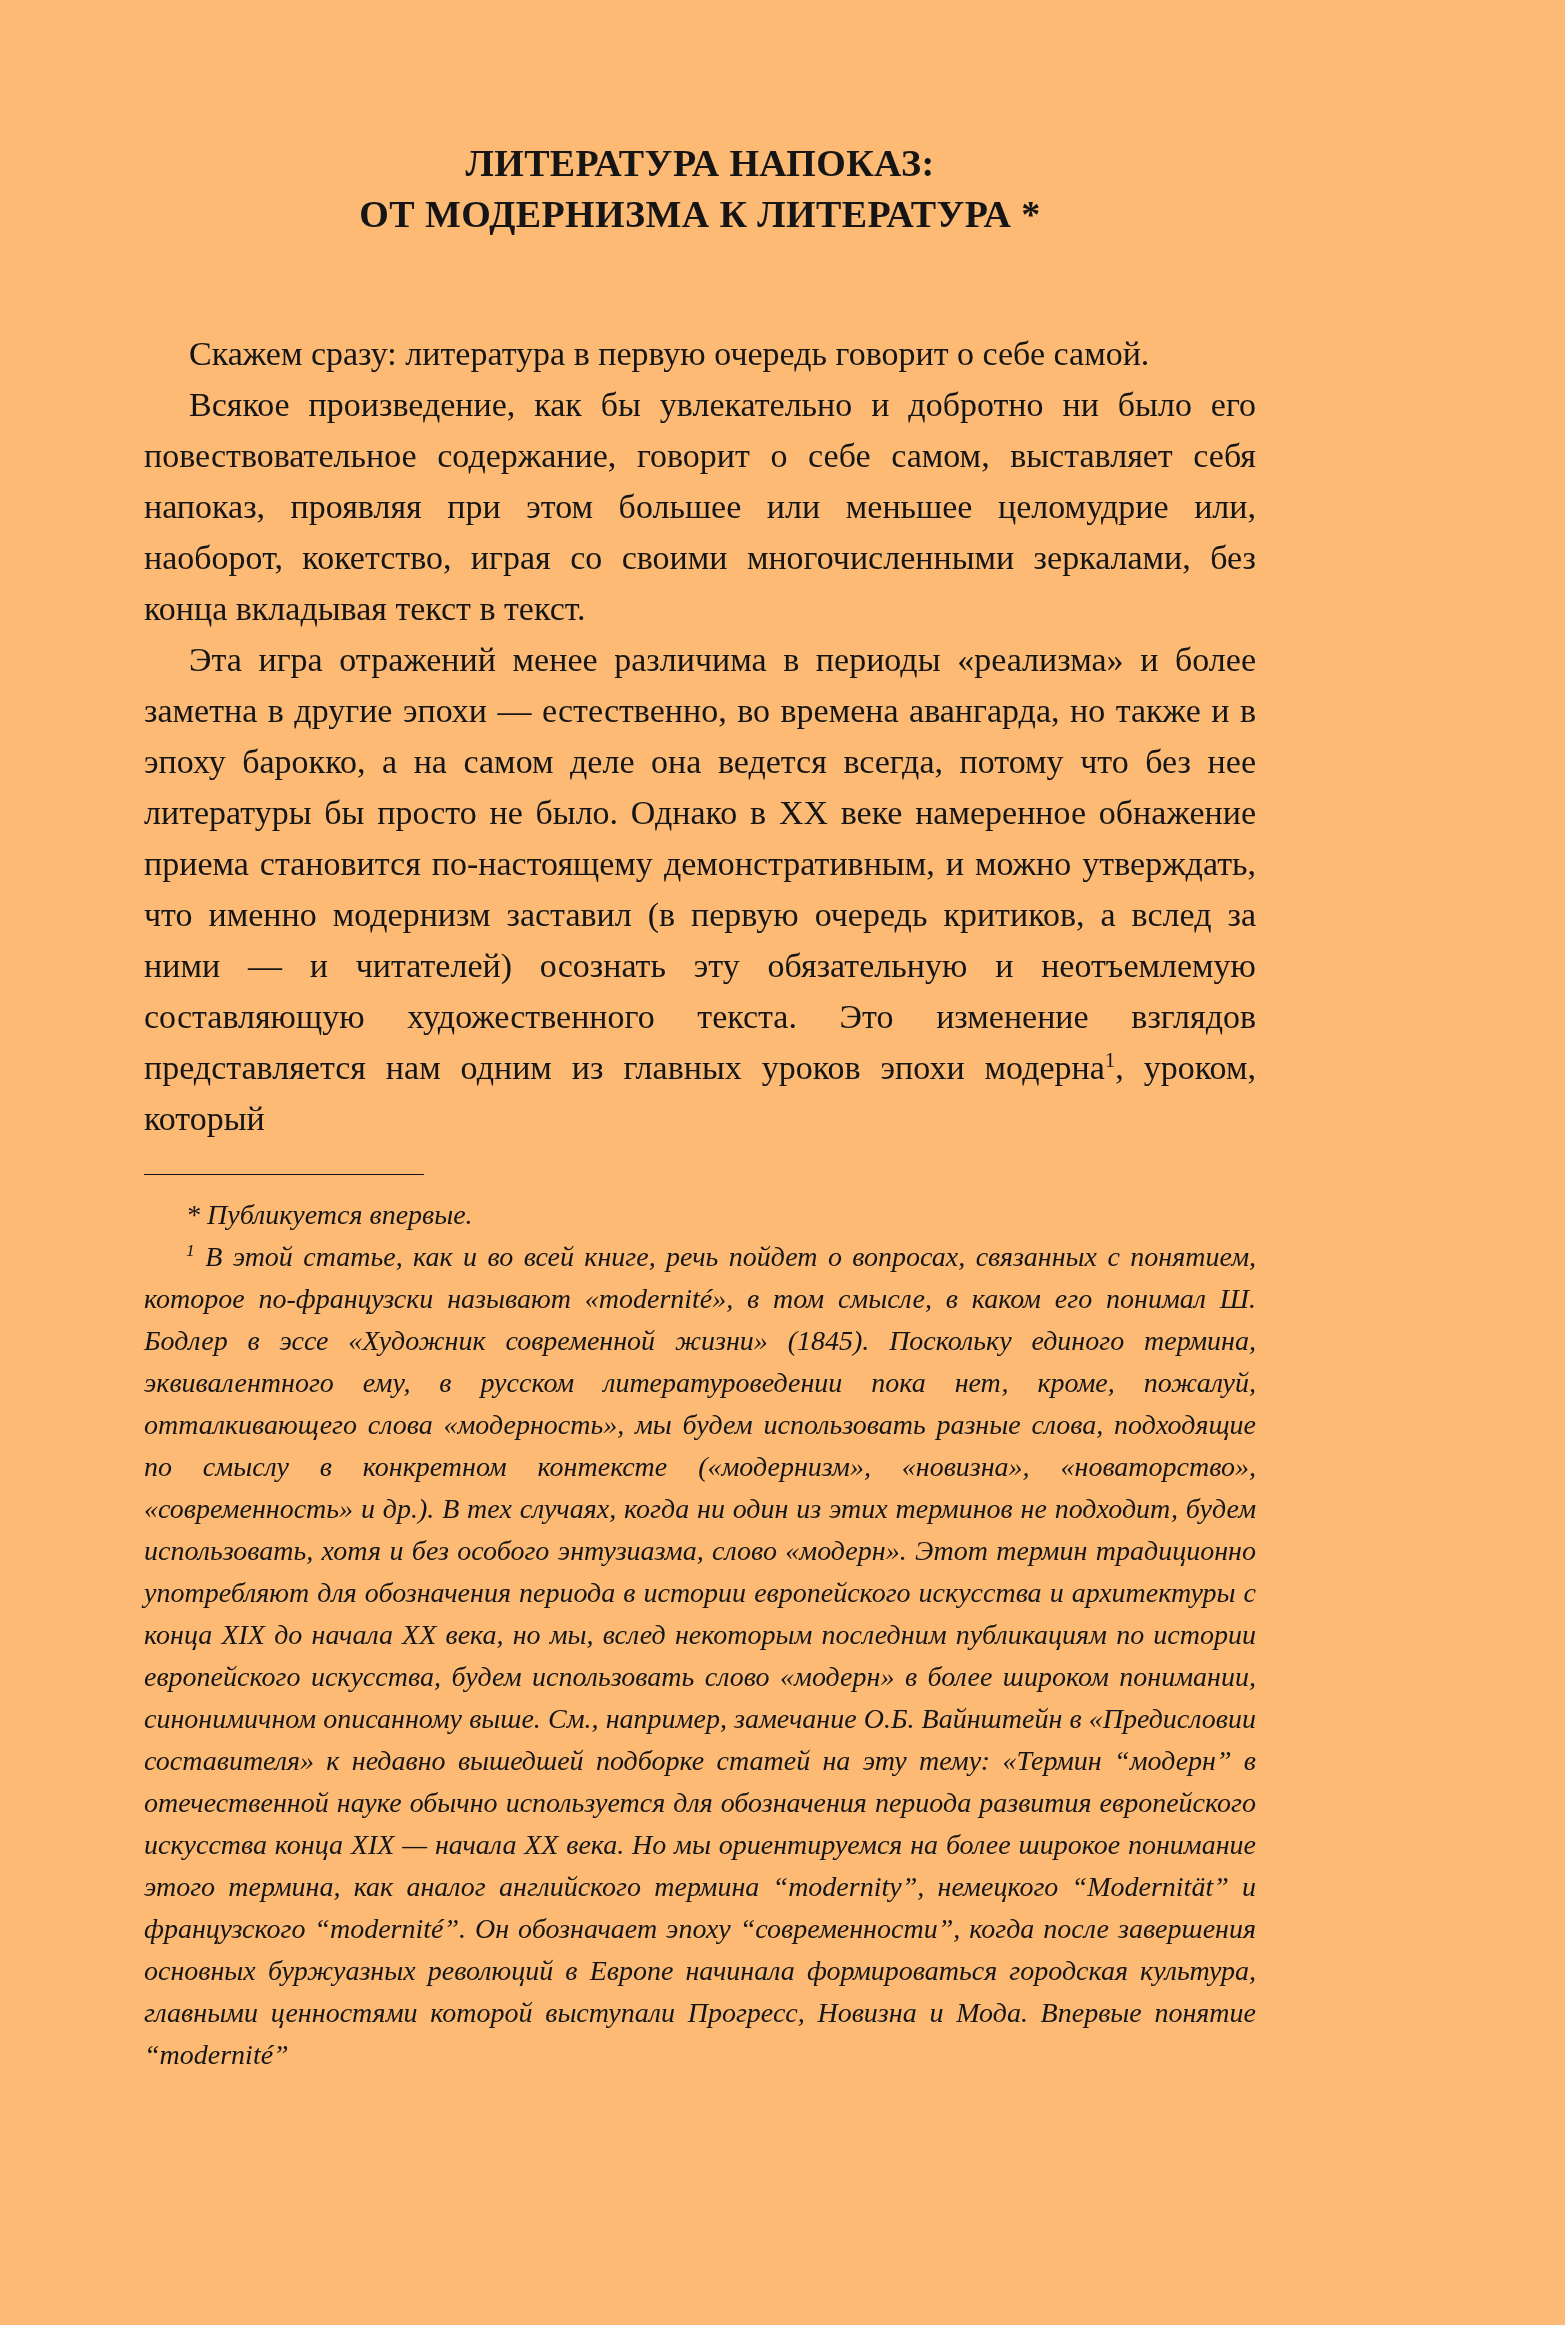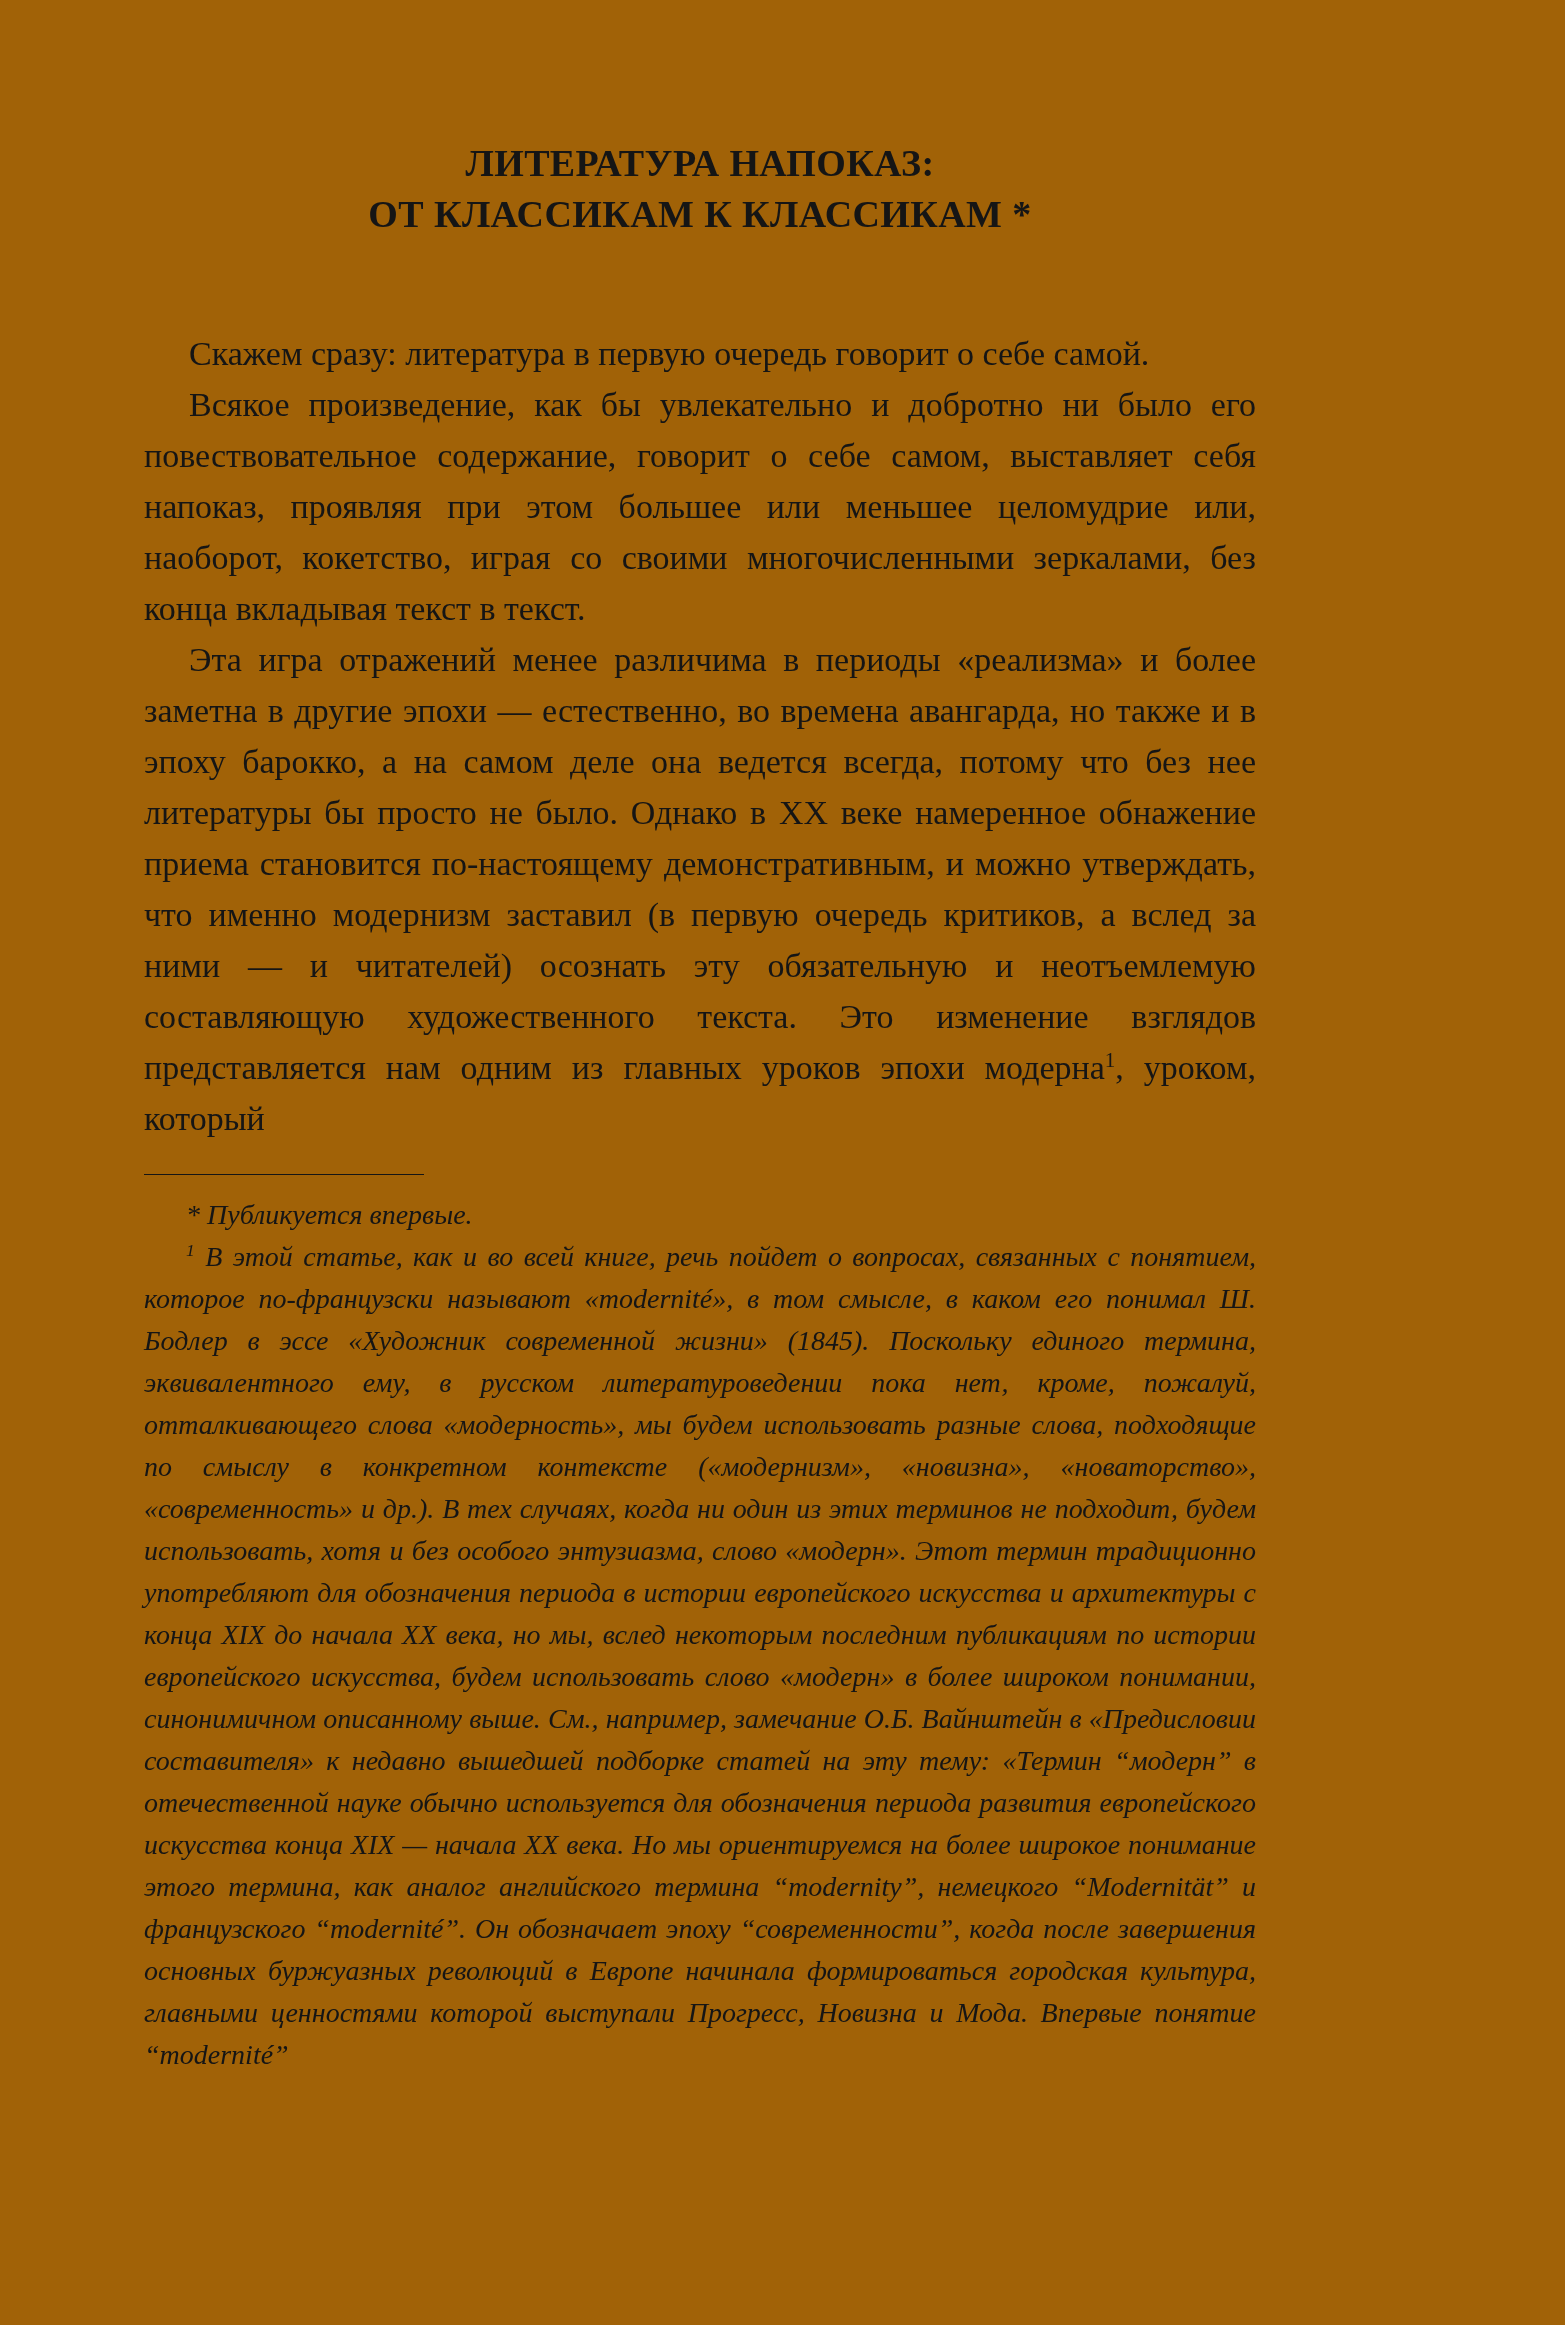--- a/index.html
+++ b/index.html
@@ -5,21 +5,21 @@
   * { box-sizing: border-box; }
   html, body {
     margin: 0;
     padding: 0;
     background: #ffffff;
   }
   .page {
     position: relative;
     width: 1565px;
     min-height: 2325px;
-    background: #a16207;
+    background: #fdba74;
     color: #151515;
     font-family: "Liberation Serif", "DejaVu Serif", serif;
     padding: 138px 309px 54px 144px;
   }
   .title {
     margin: 0 0 87px 0;
     font-size: 38px;
     line-height: 1.35;
     font-weight: 700;
     text-align: center;
@@ -61,21 +61,21 @@
     -webkit-hyphens: auto;
   }
 </style>
 </head>
 <body>
 
 <div class="page">
 
   <h1 class="title">
     <span class="title-line">ЛИТЕРАТУРА НАПОКАЗ:</span>
-    <span class="title-line">ОТ КЛАССИКАМ К КЛАССИКАМ *</span>
+    <span class="title-line">ОТ МОДЕРНИЗМА К ЛИТЕРАТУРА *</span>
   </h1>
 
   <div class="body-copy">
     <p>Скажем сразу: литература в первую очередь говорит о себе самой.</p>
     <p>Всякое произведение, как бы увлекательно и добротно ни было его повествовательное содержание, говорит о себе самом, выставляет себя напоказ, проявляя при этом большее или меньшее целомудрие или, наоборот, кокетство, играя со своими многочисленными зеркалами, без конца вкладывая текст в текст.</p>
     <p><span>Эта игра отражений менее различима в периоды «реализма» и более заметна в другие эпохи — естественно, во времена авангарда, но также и в эпоху барокко, а на самом деле она ведется всегда, потому что без нее литературы бы просто не было. Однако в XX веке намеренное обнажение приема становится по-настоящему демонстративным, и можно утверждать, что именно модернизм заставил (в первую очередь критиков, а вслед за ними — и читателей) осознать эту обязательную и неотъемлемую составляющую художественного текста. Это изменение взглядов представляется нам одним из главных уроков эпохи модерна</span><sup class="ref">1</sup><span>, уроком, который</span></p>
   </div>
 
   <div class="fn-rule"></div>
 

